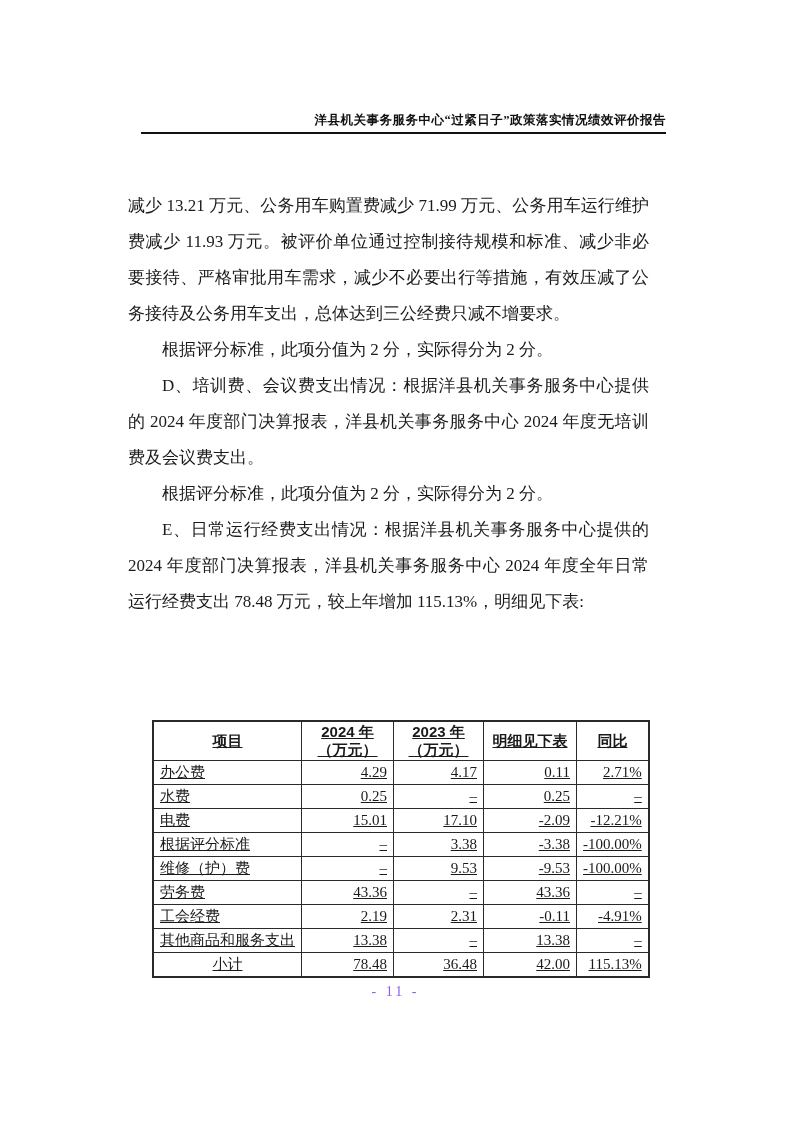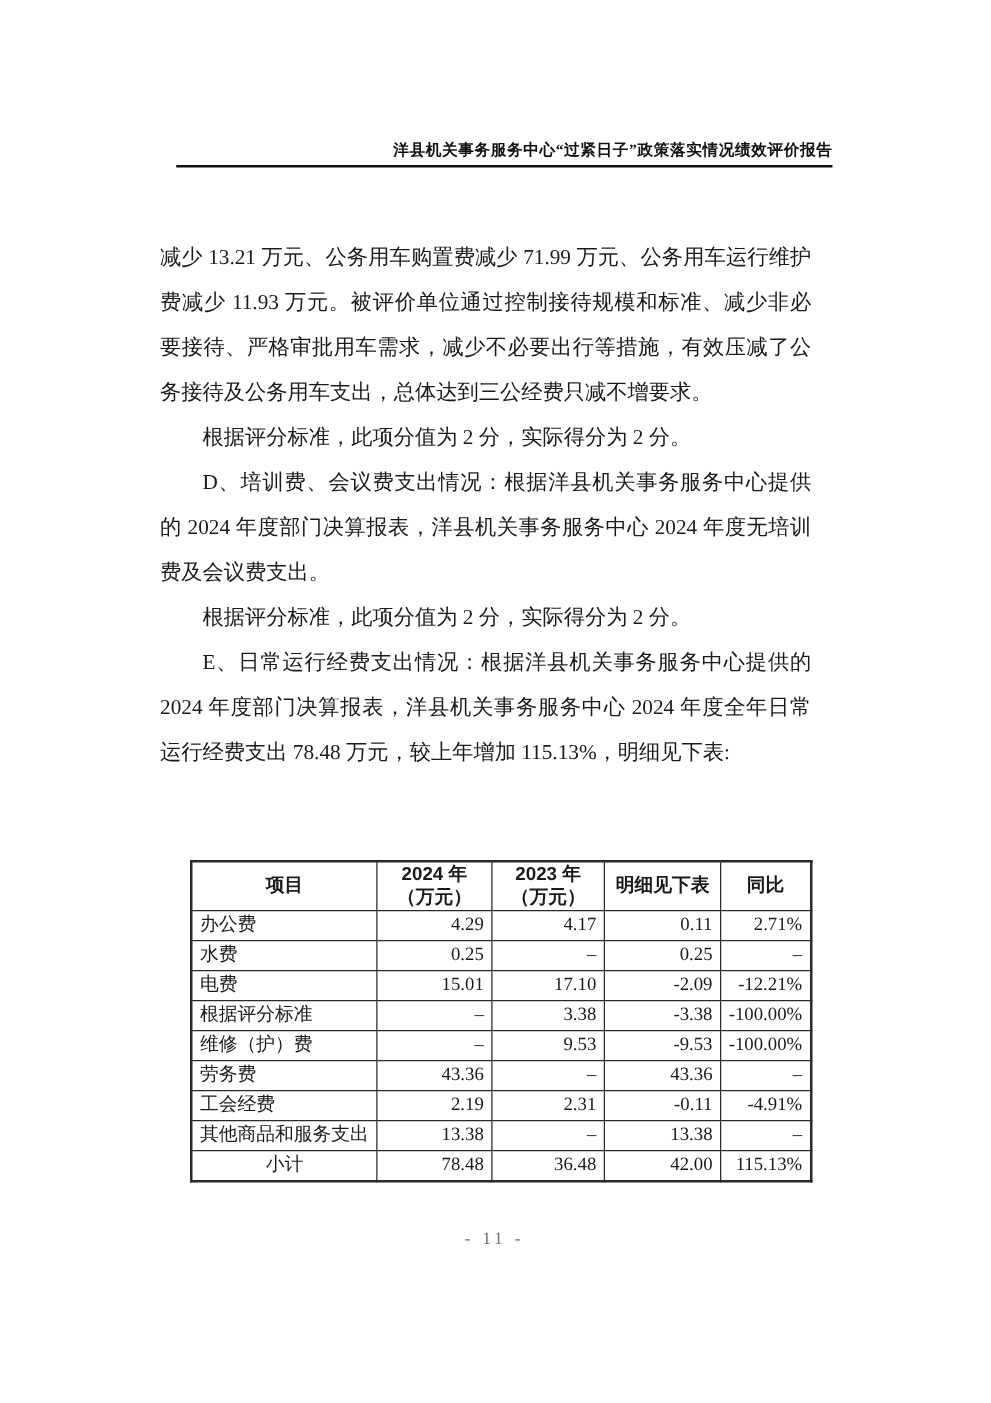--- a/index.html
+++ b/index.html
@@ -44,22 +44,23 @@
     line-height: 36px;
     text-align: justify;
     color: #1a1a1a;
   }
   .content p { margin: 0; }
   .content p.indent { text-indent: 2em; }
 
   
   .table-wrap {
     position: absolute;
-    top: 688px;
+    top: 720px;
     left: 152px;
+    text-decoration: underline;
   }
   table.expense {
     border-collapse: collapse;
     border: 2px solid #2a2a2a;
     table-layout: fixed;
     font-size: 15px;
     color: #1a1a1a;
   }
   table.expense th, table.expense td {
     border: 1px solid #2a2a2a;
@@ -86,21 +87,21 @@
 
   
   .page-number {
     position: absolute;
     top: 984px;
     left: 0;
     width: 100%;
     text-align: center;
     font-size: 14px;
     letter-spacing: 3px;
-    color: #737373;
+    color: #8b5cf6;
   }
 </style>
 </head>
 <body>
 
 <div class="page">
 
   <div class="header-block">
     <div class="header-title">洋县机关事务服务中心“过紧日子”政策落实情况绩效评价报告</div>
     <div class="header-rule"></div>

